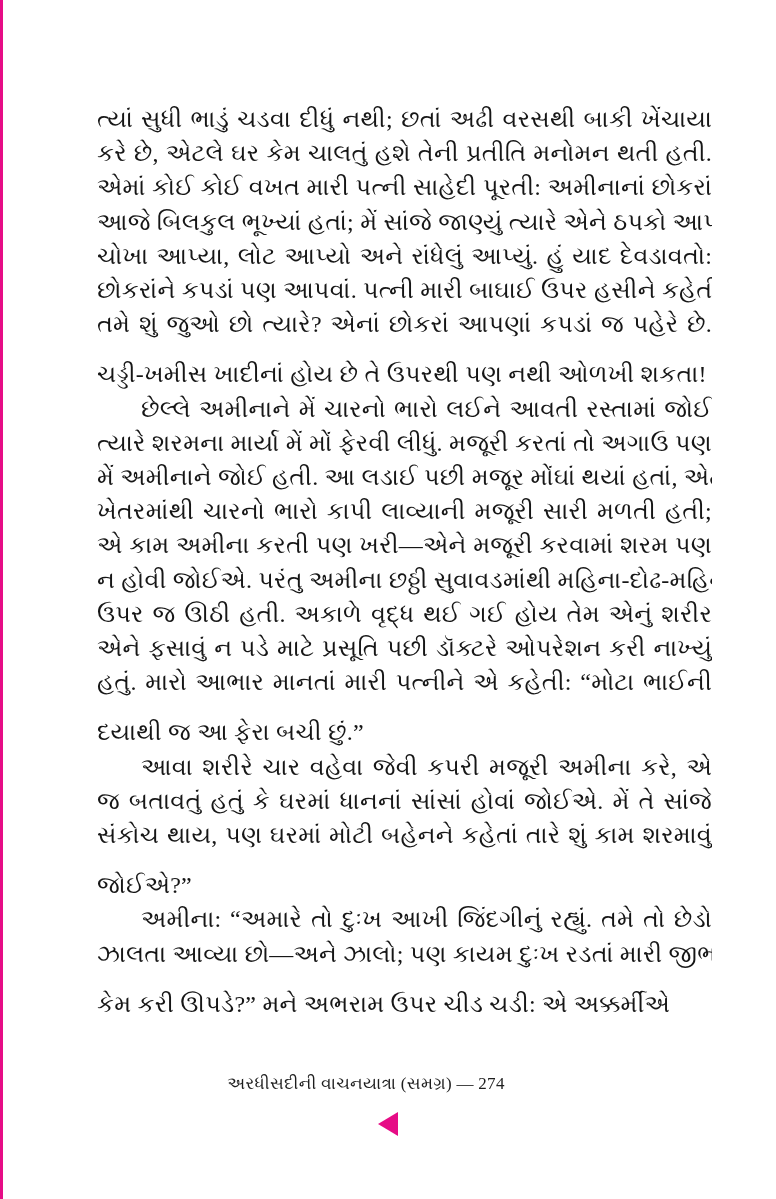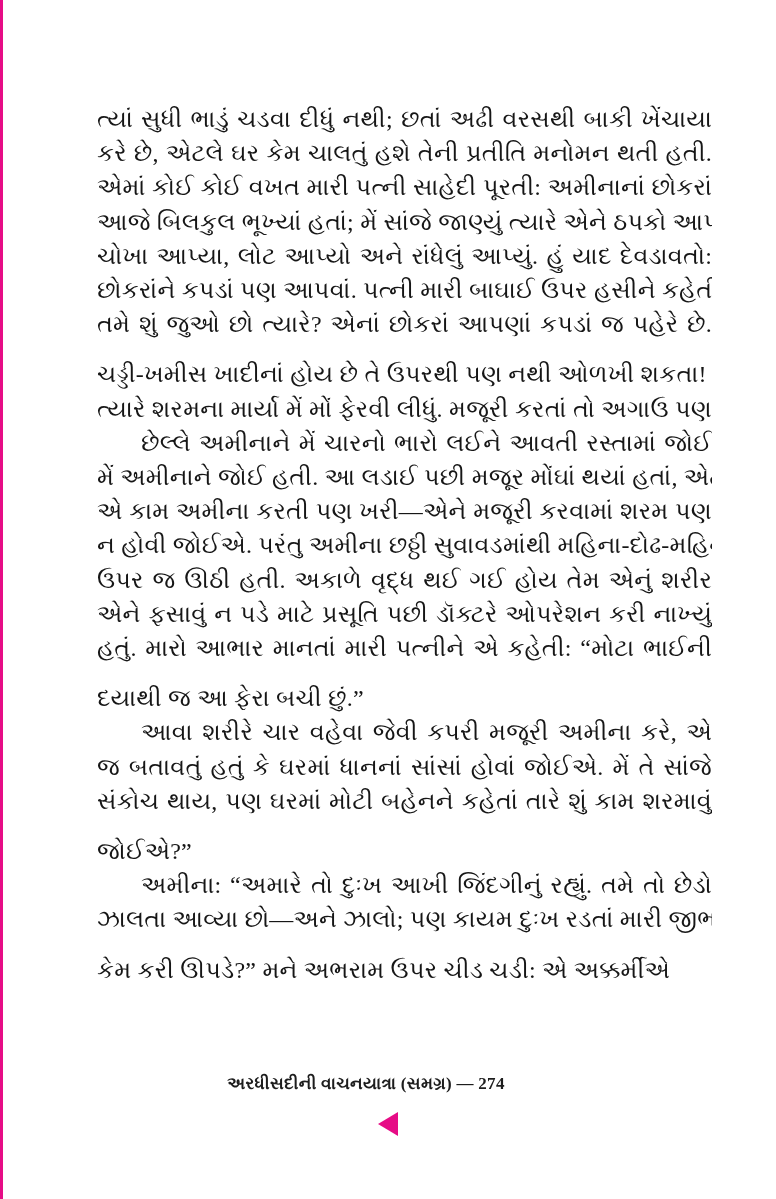--- a/index.html
+++ b/index.html
@@ -27,21 +27,20 @@
     overflow:hidden;
   }
   .line.last{text-align-last:auto;margin-top:16px;}
   .line.indent{text-indent:44px;}
   .page-footer{
     position:absolute;left:0;top:1074px;width:732px;
     text-align:center;
     font-size:17px;
     color:#1d1d1d;
     letter-spacing:0.3px;
-    font-weight:bold;
   }
   .prev-nav{
     position:absolute;left:371px;top:1106px;
     width:34px;height:36px;
     display:flex;align-items:center;justify-content:center;
     cursor:pointer;background:transparent;border:none;padding:0;
   }
   .tri-left{
     width:0;height:0;
     border-top:12px solid transparent;
@@ -57,23 +56,24 @@
 
   <div class="body-text">
       <div class="line">ત્યાં સુધી ભાડું ચડવા દીધું નથી; છતાં અઢી વરસથી બાકી ખેંચાયા</div>
       <div class="line">કરે છે, એટલે ઘર કેમ ચાલતું હશે તેની પ્રતીતિ મનોમન થતી હતી.</div>
       <div class="line">એમાં કોઈ કોઈ વખત મારી પત્ની સાહેદી પૂરતી: અમીનાનાં છોકરાં</div>
       <div class="line">આજે બિલકુલ ભૂખ્યાં હતાં; મેં સાંજે જાણ્યું ત્યારે એને ઠપકો આપ્યો;</div>
       <div class="line">ચોખા આપ્યા, લોટ આપ્યો અને રાંધેલું આપ્યું. હું યાદ દેવડાવતો:</div>
       <div class="line">છોકરાંને કપડાં પણ આપવાં. પત્ની મારી બાઘાઈ ઉપર હસીને કહેતી:</div>
       <div class="line">તમે શું જુઓ છો ત્યારે? એનાં છોકરાં આપણાં કપડાં જ પહેરે છે.</div>
       <div class="line last">ચડ્ડી-ખમીસ ખાદીનાં હોય છે તે ઉપરથી પણ નથી ઓળખી શકતા!</div>
+      <div class="line indent">છેલ્લે અમીનાને મેં ચારનો ભારો લઈને આવતી રસ્તામાં જોઈ</div>
       <div class="line">ત્યારે શરમના માર્યા મેં મોં ફેરવી લીધું. મજૂરી કરતાં તો અગાઉ પણ</div>
-      <div class="line indent">છેલ્લે અમીનાને મેં ચારનો ભારો લઈને આવતી રસ્તામાં જોઈ</div>
       <div class="line">મેં અમીનાને જોઈ હતી. આ લડાઈ પછી મજૂર મોંઘાં થયાં હતાં, એટલે</div>
+      <div class="line">ખેતરમાંથી ચારનો ભારો કાપી લાવ્યાની મજૂરી સારી મળતી હતી;</div>
       <div class="line">એ કામ અમીના કરતી પણ ખરી—એને મજૂરી કરવામાં શરમ પણ</div>
       <div class="line">ન હોવી જોઈએ. પરંતુ અમીના છઠ્ઠી સુવાવડમાંથી મહિના-દોઢ-મહિના</div>
       <div class="line">ઉપર જ ઊઠી હતી. અકાળે વૃદ્ધ થઈ ગઈ હોય તેમ એનું શરીર</div>
       <div class="line">એને ફસાવું ન પડે માટે પ્રસૂતિ પછી ડૉક્ટરે ઓપરેશન કરી નાખ્યું</div>
       <div class="line">હતું. મારો આભાર માનતાં મારી પત્નીને એ કહેતી: “મોટા ભાઈની</div>
       <div class="line last">દયાથી જ આ ફેરા બચી છું.”</div>
       <div class="line indent">આવા શરીરે ચાર વહેવા જેવી કપરી મજૂરી અમીના કરે, એ</div>
       <div class="line">જ બતાવતું હતું કે ઘરમાં ધાનનાં સાંસાં હોવાં જોઈએ. મેં તે સાંજે</div>
       <div class="line">સંકોચ થાય, પણ ઘરમાં મોટી બહેનને કહેતાં તારે શું કામ શરમાવું</div>
       <div class="line last">જોઈએ?”</div>

